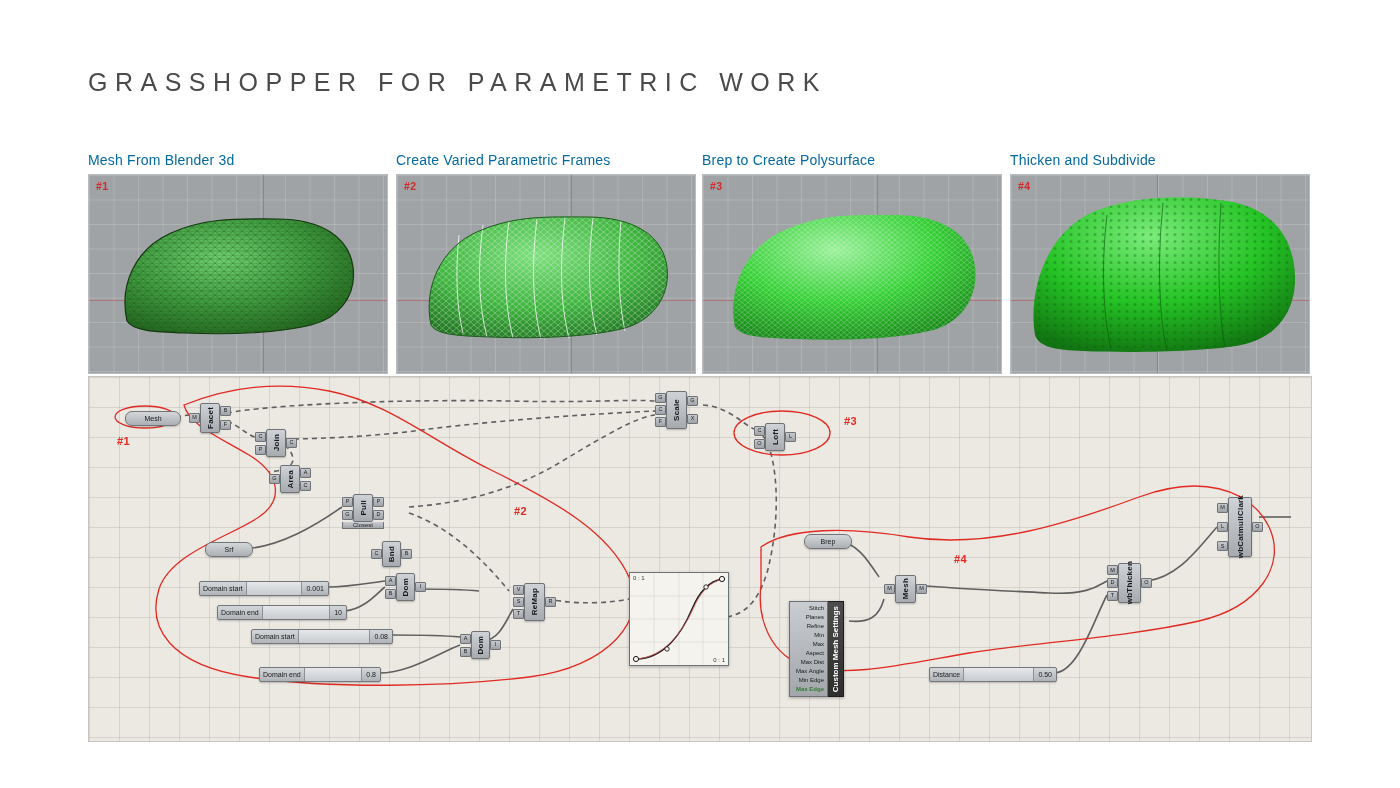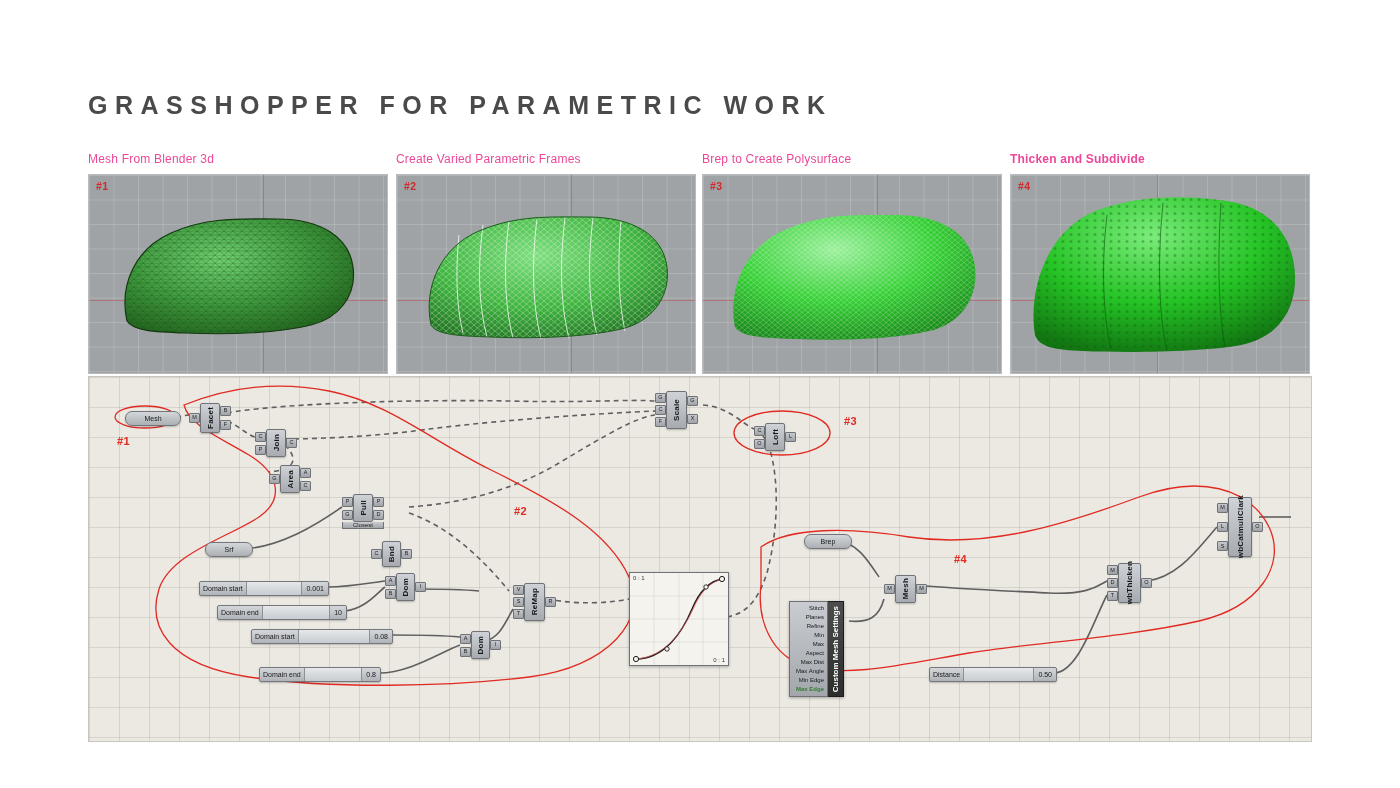--- a/index.html
+++ b/index.html
@@ -14,28 +14,27 @@
     font-family: "Liberation Sans", sans-serif;
     overflow: hidden;
   }
   #page-title {
     position: absolute;
     left: 88px;
     top: 68px;
     font-size: 25px;
     letter-spacing: 7.5px;
     color: #4a4a4a;
-    font-weight: 700;
-    white-space: nowrap;
-    margin-top: 23px;
+    font-weight: 400;
+    white-space: nowrap;
   }
   .panel-caption {
     position: absolute;
-    font-size: 12px;
-    color: #ec4899;
+    font-size: 14px;
+    color: #0369a1;
     letter-spacing: 0.2px;
     white-space: nowrap;
   }
   .viewport {
     position: absolute;
     top: 174px;
     width: 298px;
     height: 198px;
     background: #9fa3a6;
     border: 1px solid #b9bcbe;
@@ -249,21 +248,21 @@
   }
 </style>
 </head>
 <body>
 
 <div id="page-title">GRASSHOPPER FOR PARAMETRIC WORK</div>
 
 <div class="panel-caption" style="left:88px; top:152px;">Mesh From Blender 3d</div>
 <div class="panel-caption" style="left:396px; top:152px;">Create Varied Parametric Frames</div>
 <div class="panel-caption" style="left:702px; top:152px;">Brep to Create Polysurface</div>
-<div class="panel-caption" style="left:1010px; top:152px;font-weight:bold;">Thicken and Subdivide</div>
+<div class="panel-caption" style="left:1010px; top:152px;">Thicken and Subdivide</div>
 
 <div class="viewport" style="left:88px;">
   <div class="vp-grid"></div>
   <div class="vp-axis-v" style="left:174px;"></div>
   <div class="vp-axis-h" style="top:125px;"></div>
   <svg class="blob" style="left:0;top:0;width:298px;height:198px;" viewBox="0 0 298 198">
     <defs>
       <radialGradient id="g1" cx="42%" cy="35%" r="70%">
         <stop offset="0%" stop-color="#6fd06f"></stop>
         <stop offset="55%" stop-color="#3f9b3f"></stop>

